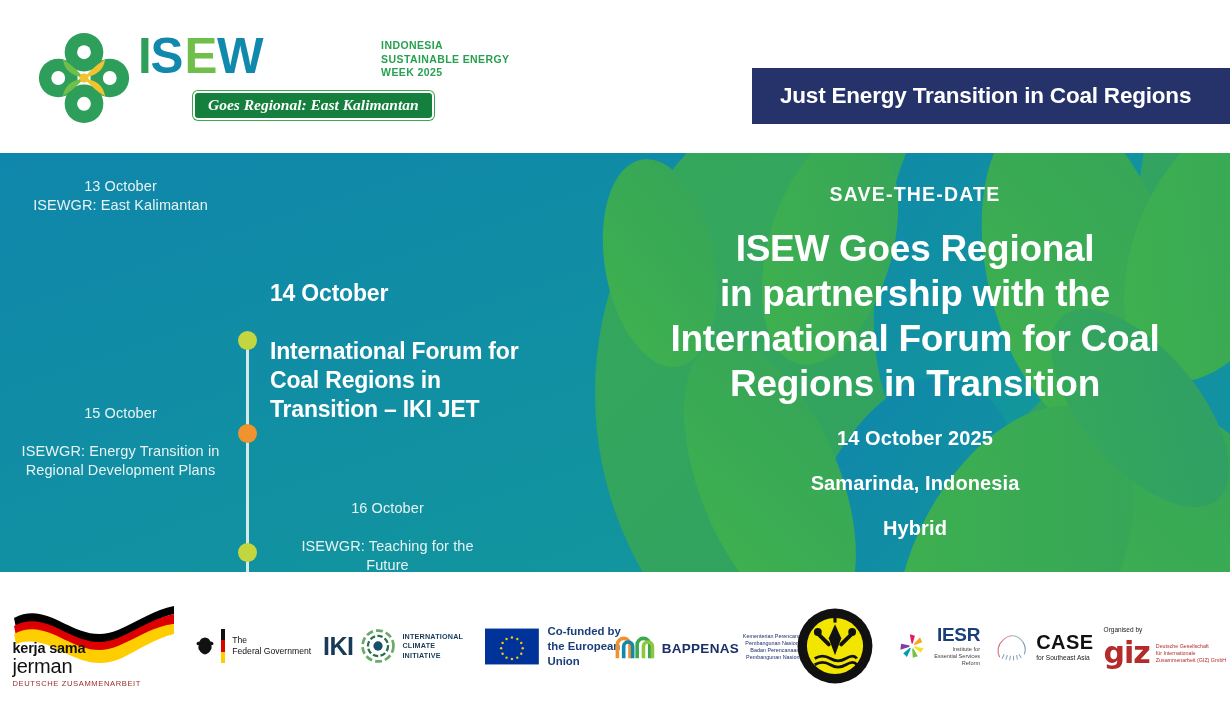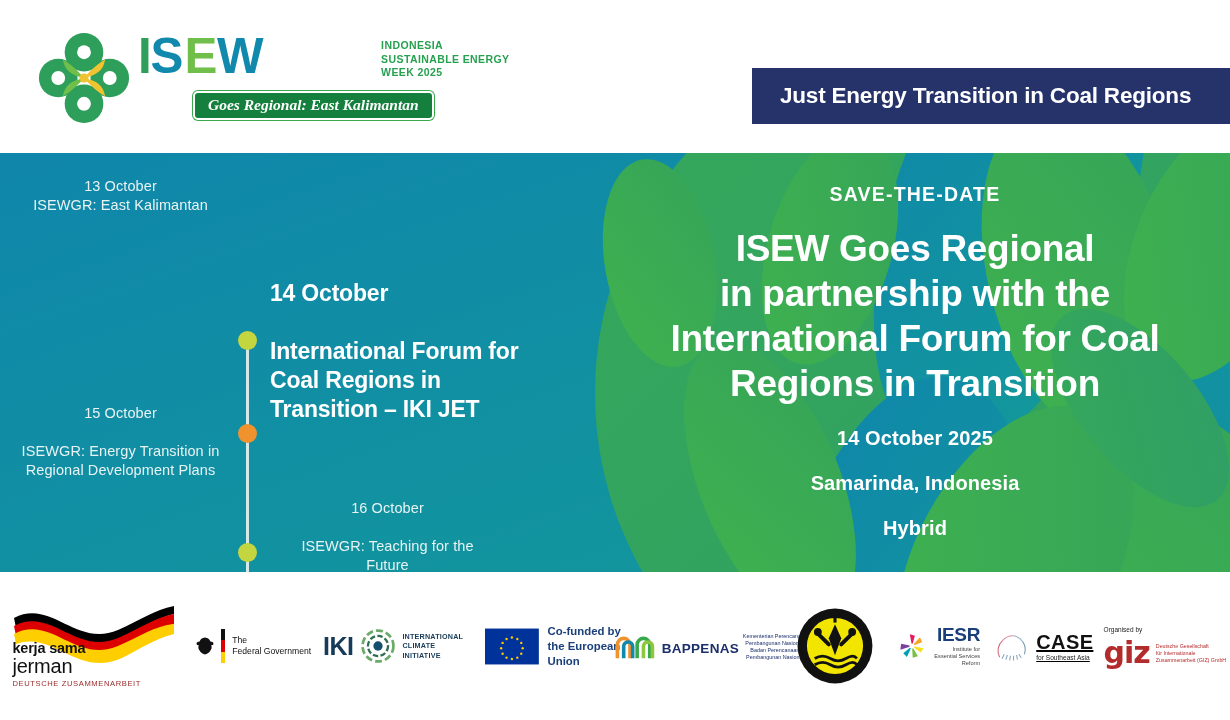--- a/index.html
+++ b/index.html
@@ -460,21 +460,21 @@
           </svg>
           <div class="iesr-txt">
             <div class="iesr-name">IESR</div>
             <div class="iesr-sub" style="white-space:pre-line;">Institute for
 Essential Services
 Reform</div>
           </div>
         </div>
       </div>
 
-      <div class="logo-slot" style="width:115px;text-decoration:underline;">
+      <div class="logo-slot" style="width:115px;">
         <div style="display:flex;align-items:center;">
           <svg viewBox="0 0 44 40" style="width:34px;height:31px;">
             <g stroke-width="1.4" fill="none">
               <path d="M6 34 A18 18 0 0 1 10 12" stroke="#d46a7e"></path>
               <path d="M10 12 A18 18 0 0 1 24 6" stroke="#e08a95"></path>
               <path d="M24 6 A18 18 0 0 1 36 14" stroke="#9fb8c9"></path>
               <path d="M36 14 A18 18 0 0 1 38 30" stroke="#7c9bb0"></path>
               <path d="M9 36 L12 30 M14 37 L16 31 M19 38 L20 32 M24 38 L24 32 M29 37 L28 31 M34 35 L31 30" stroke="#8aa7bb"></path>
             </g>
           </svg>

